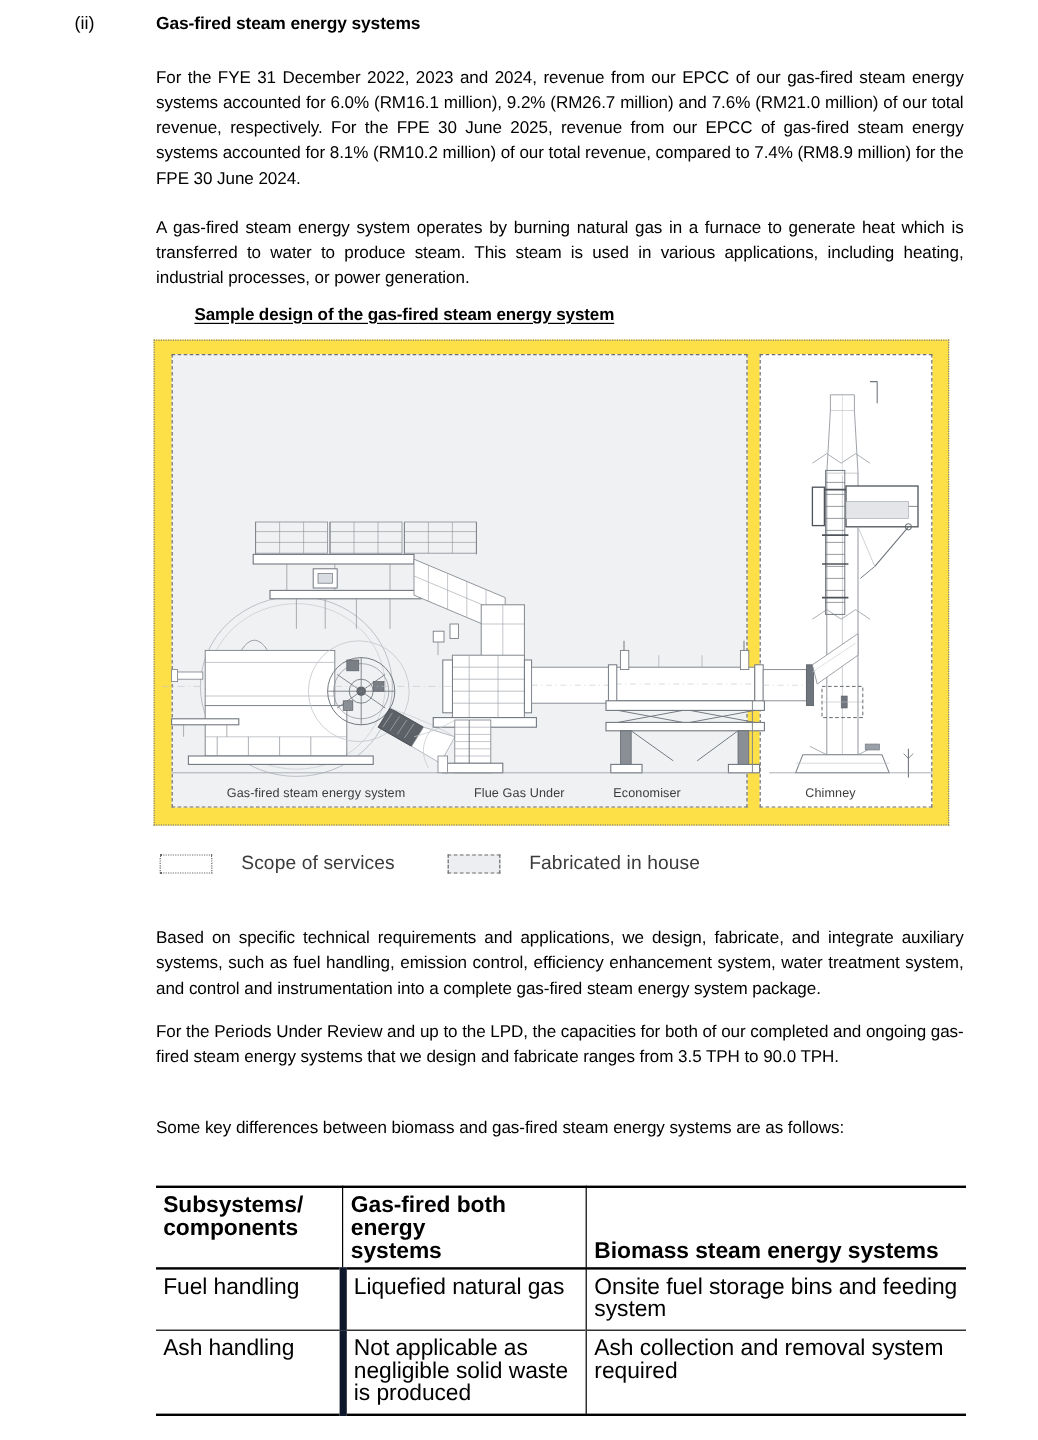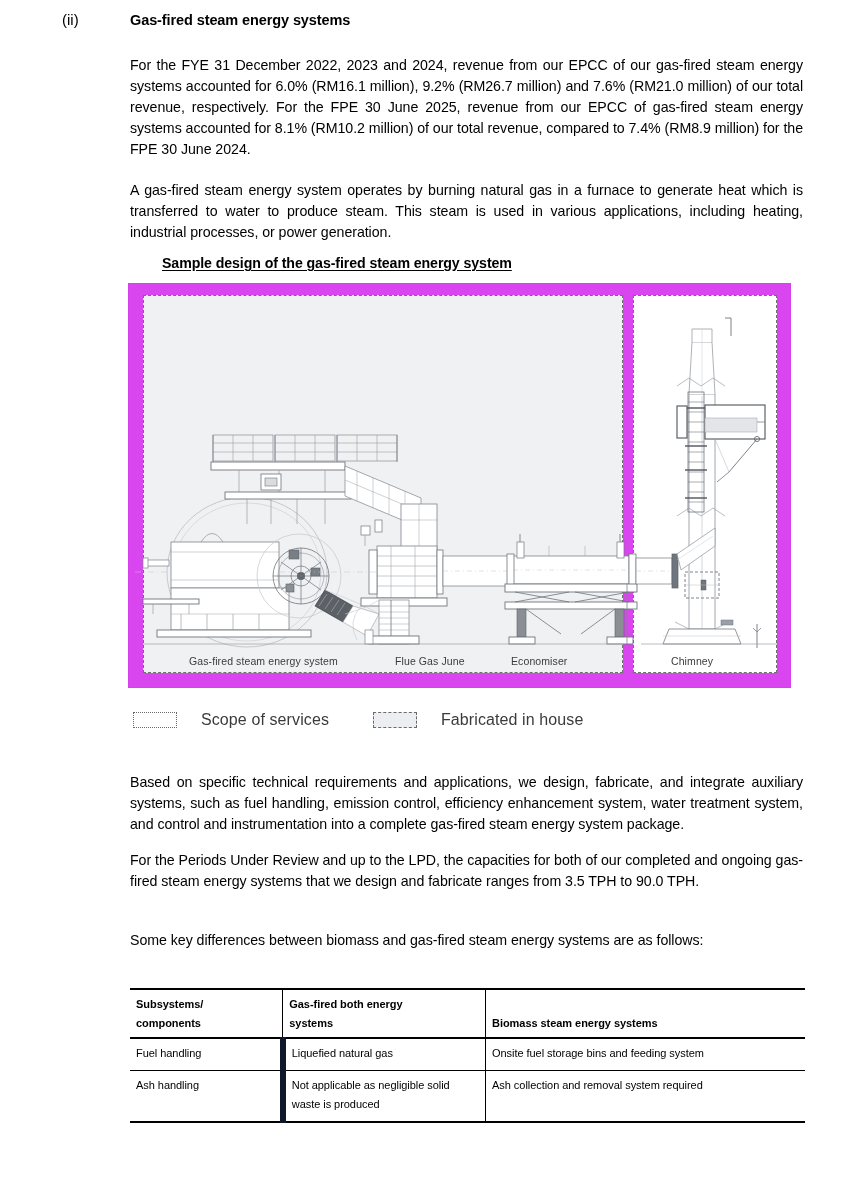--- a/index.html
+++ b/index.html
@@ -77,21 +77,21 @@
 
   
   .diagram-wrap {
     position: absolute;
     left: 128px;
     top: 283px;
     width: 663px;
     height: 405px;
     box-sizing: border-box;
     border: 1px dotted #7d7d7d;
-    background: #d946ef;
+    background: #fde047;
   }
   .scope-box {
     position: absolute;
     box-sizing: border-box;
     border: 1.5px dashed #6f6f6f;
   }
   .scope-box.filled {
     background: #f0f1f3;
   }
   .box-inhouse {
@@ -171,21 +171,21 @@
   .legend-gap-a { width: 44px; flex: 0 0 44px; }
   .legend-gap-b { width: 28px; flex: 0 0 28px; }
 
   
   .cmp-table {
     position: absolute;
     left: 130px;
     top: 988px;
     width: 675px;
     border-collapse: collapse;
-    font-size: 11px;
+    font-size: 19px;
     letter-spacing: -0.05px;
   }
   .cmp-table td {
     vertical-align: top;
     padding: 5px 5px 7px 6px;
     line-height: 19px;
   }
   .cmp-table tr.head td {
     font-weight: bold;
     padding-top: 5px;
@@ -459,21 +459,21 @@
         <line x1="6" y1="288" x2="40" y2="288" stroke="#c0c4ca" stroke-width="0.5" stroke-dasharray="6 3 1 3"></line>
         <line x1="150" y1="288" x2="248" y2="288" stroke="#c0c4ca" stroke-width="0.5" stroke-dasharray="6 3 1 3"></line>
 
         <rect x="232" y="242" width="9" height="9" fill="#ffffff" stroke="#6f757d" stroke-width="0.7"></rect>
         <rect x="246" y="236" width="7" height="12" fill="#ffffff" stroke="#6f757d" stroke-width="0.7"></rect>
         <line x1="236" y1="251" x2="236" y2="262" stroke="#8c9097" stroke-width="0.6"></line>
       </g>
     </svg>
 
     <div class="dwg-label" id="label-gfses">Gas-fired steam energy system</div>
-    <div class="dwg-label" id="label-duct">Flue Gas June</div>
+    <div class="dwg-label" id="label-duct">Flue Gas Under</div>
     <div class="dwg-label" id="label-econ">Economiser</div>
     <div class="dwg-label" id="label-chim">Chimney</div>
   </div>
 
   <div class="legend">
     <div class="legend-item">
       <span class="legend-swatch sw-dotted"></span>
       <span class="legend-text">Scope of services</span>
     </div>
     <span class="legend-gap-a"></span>

